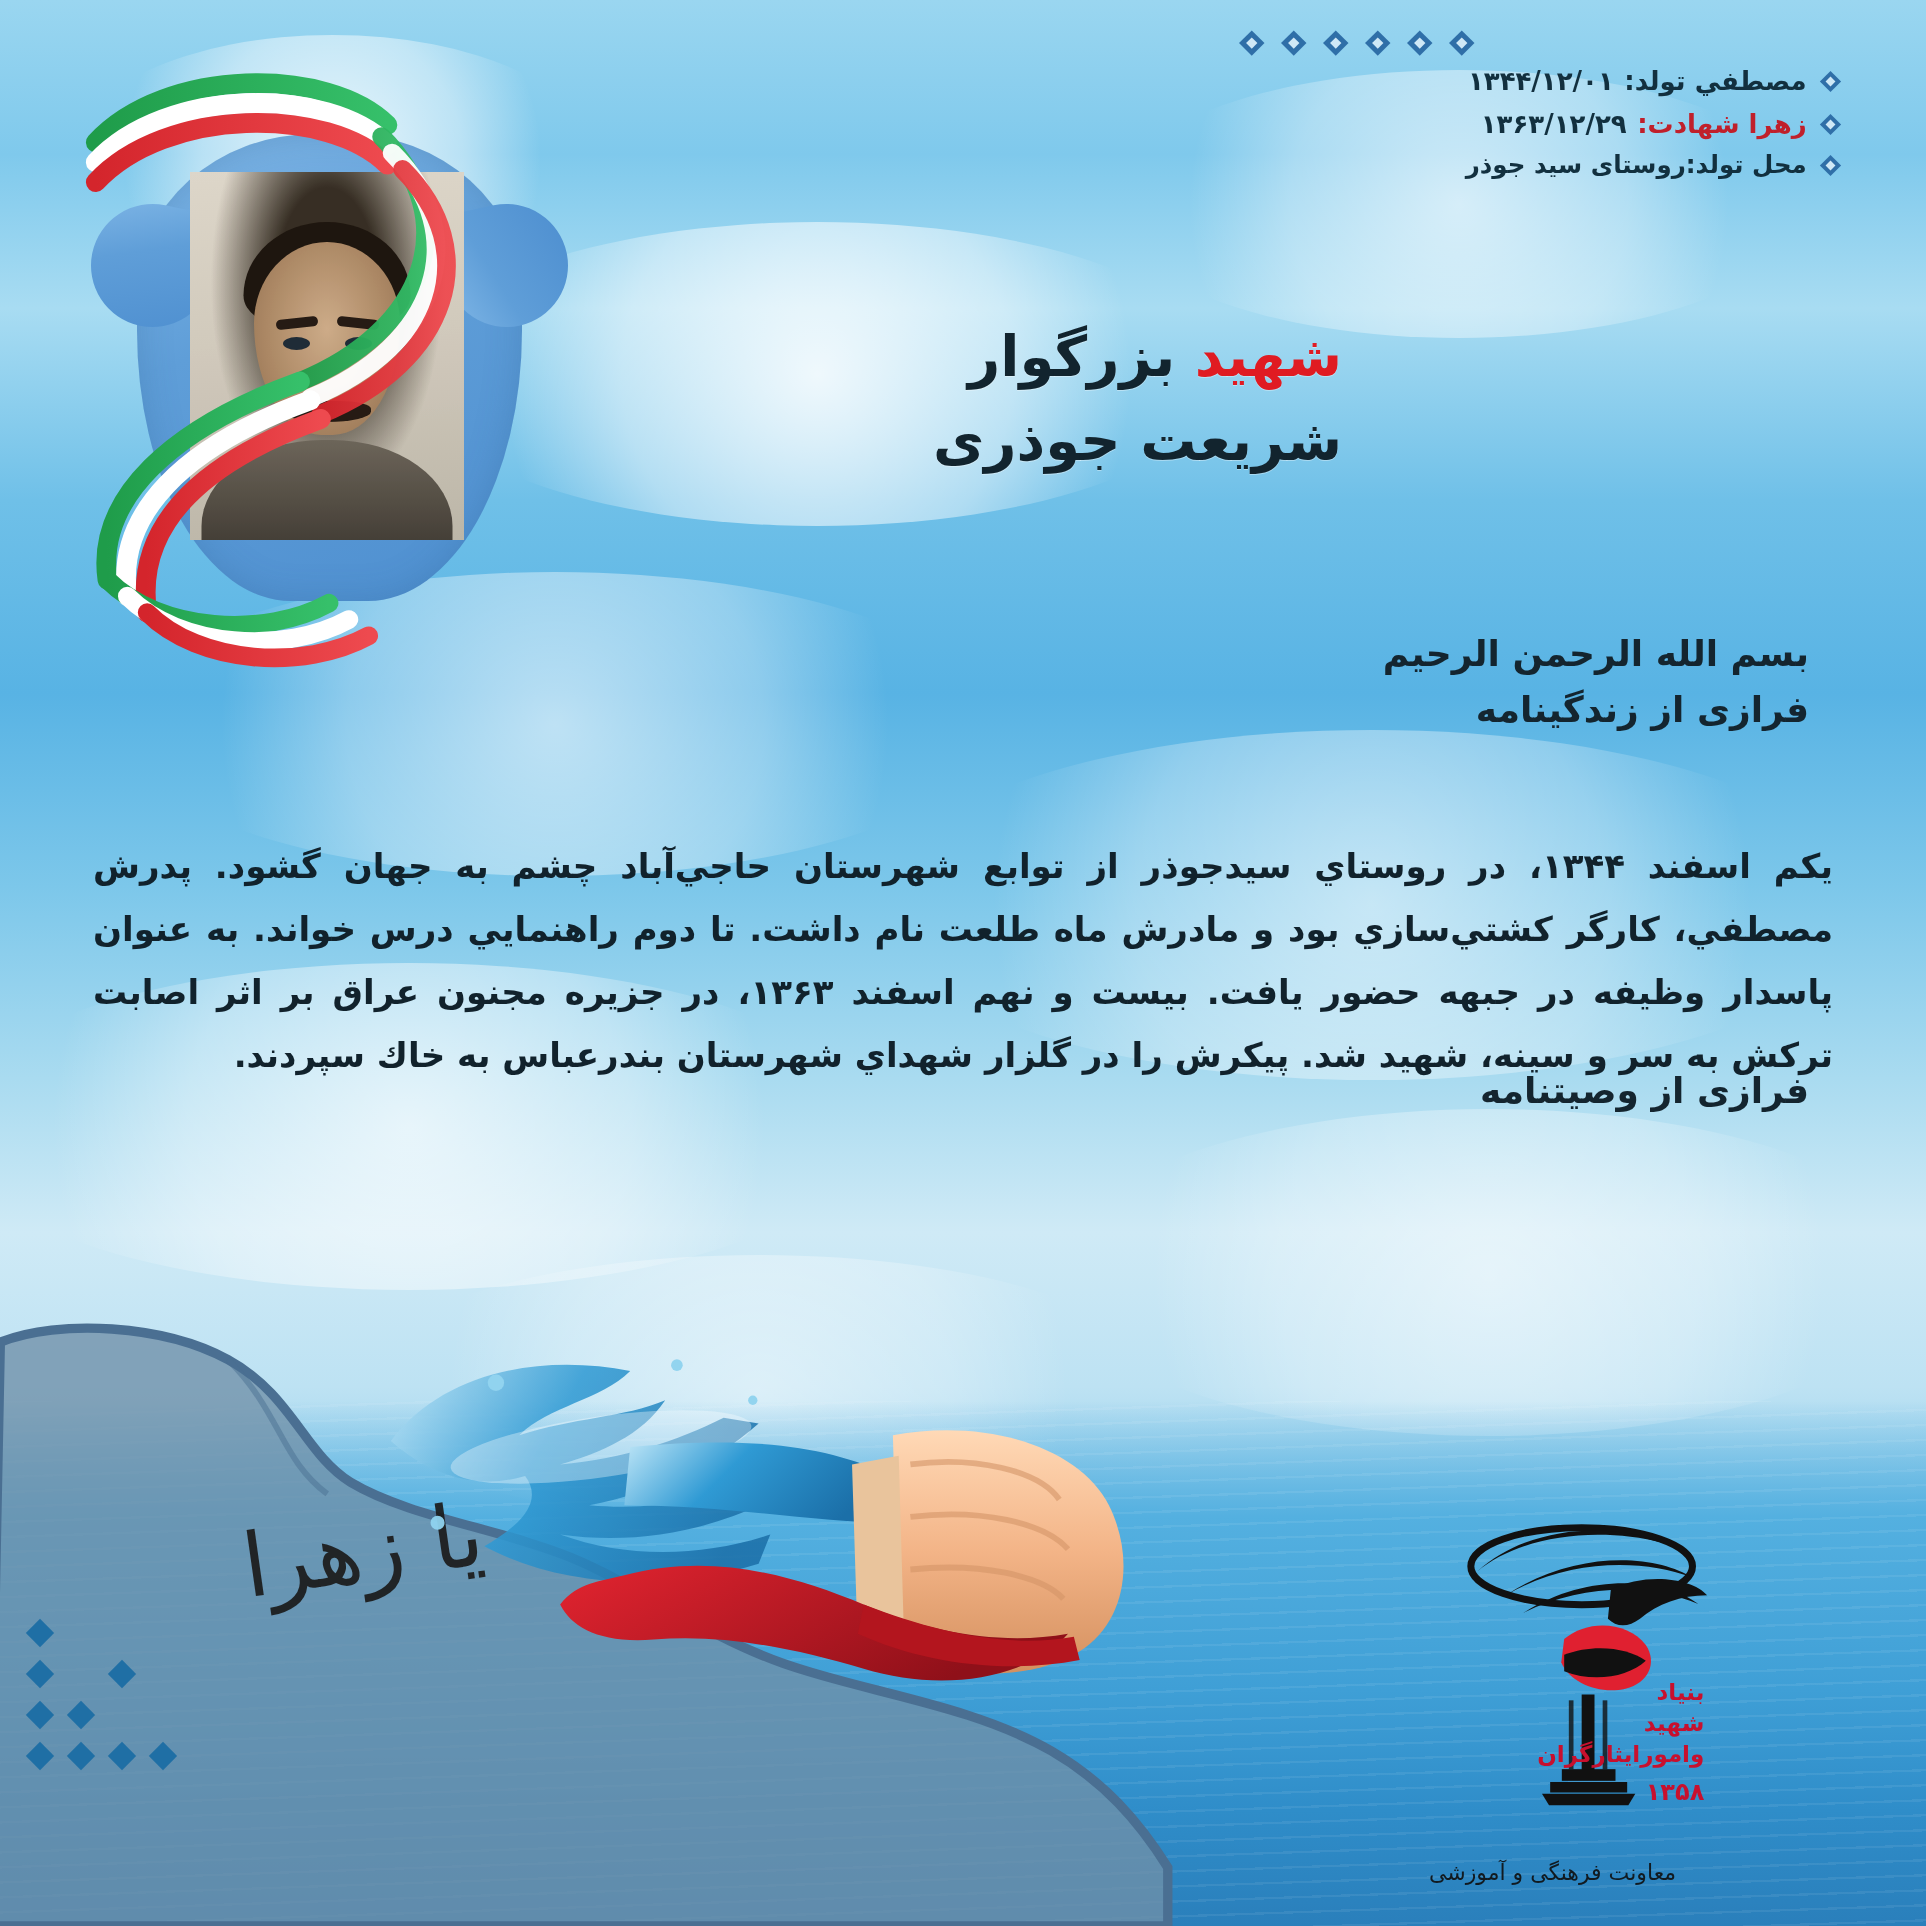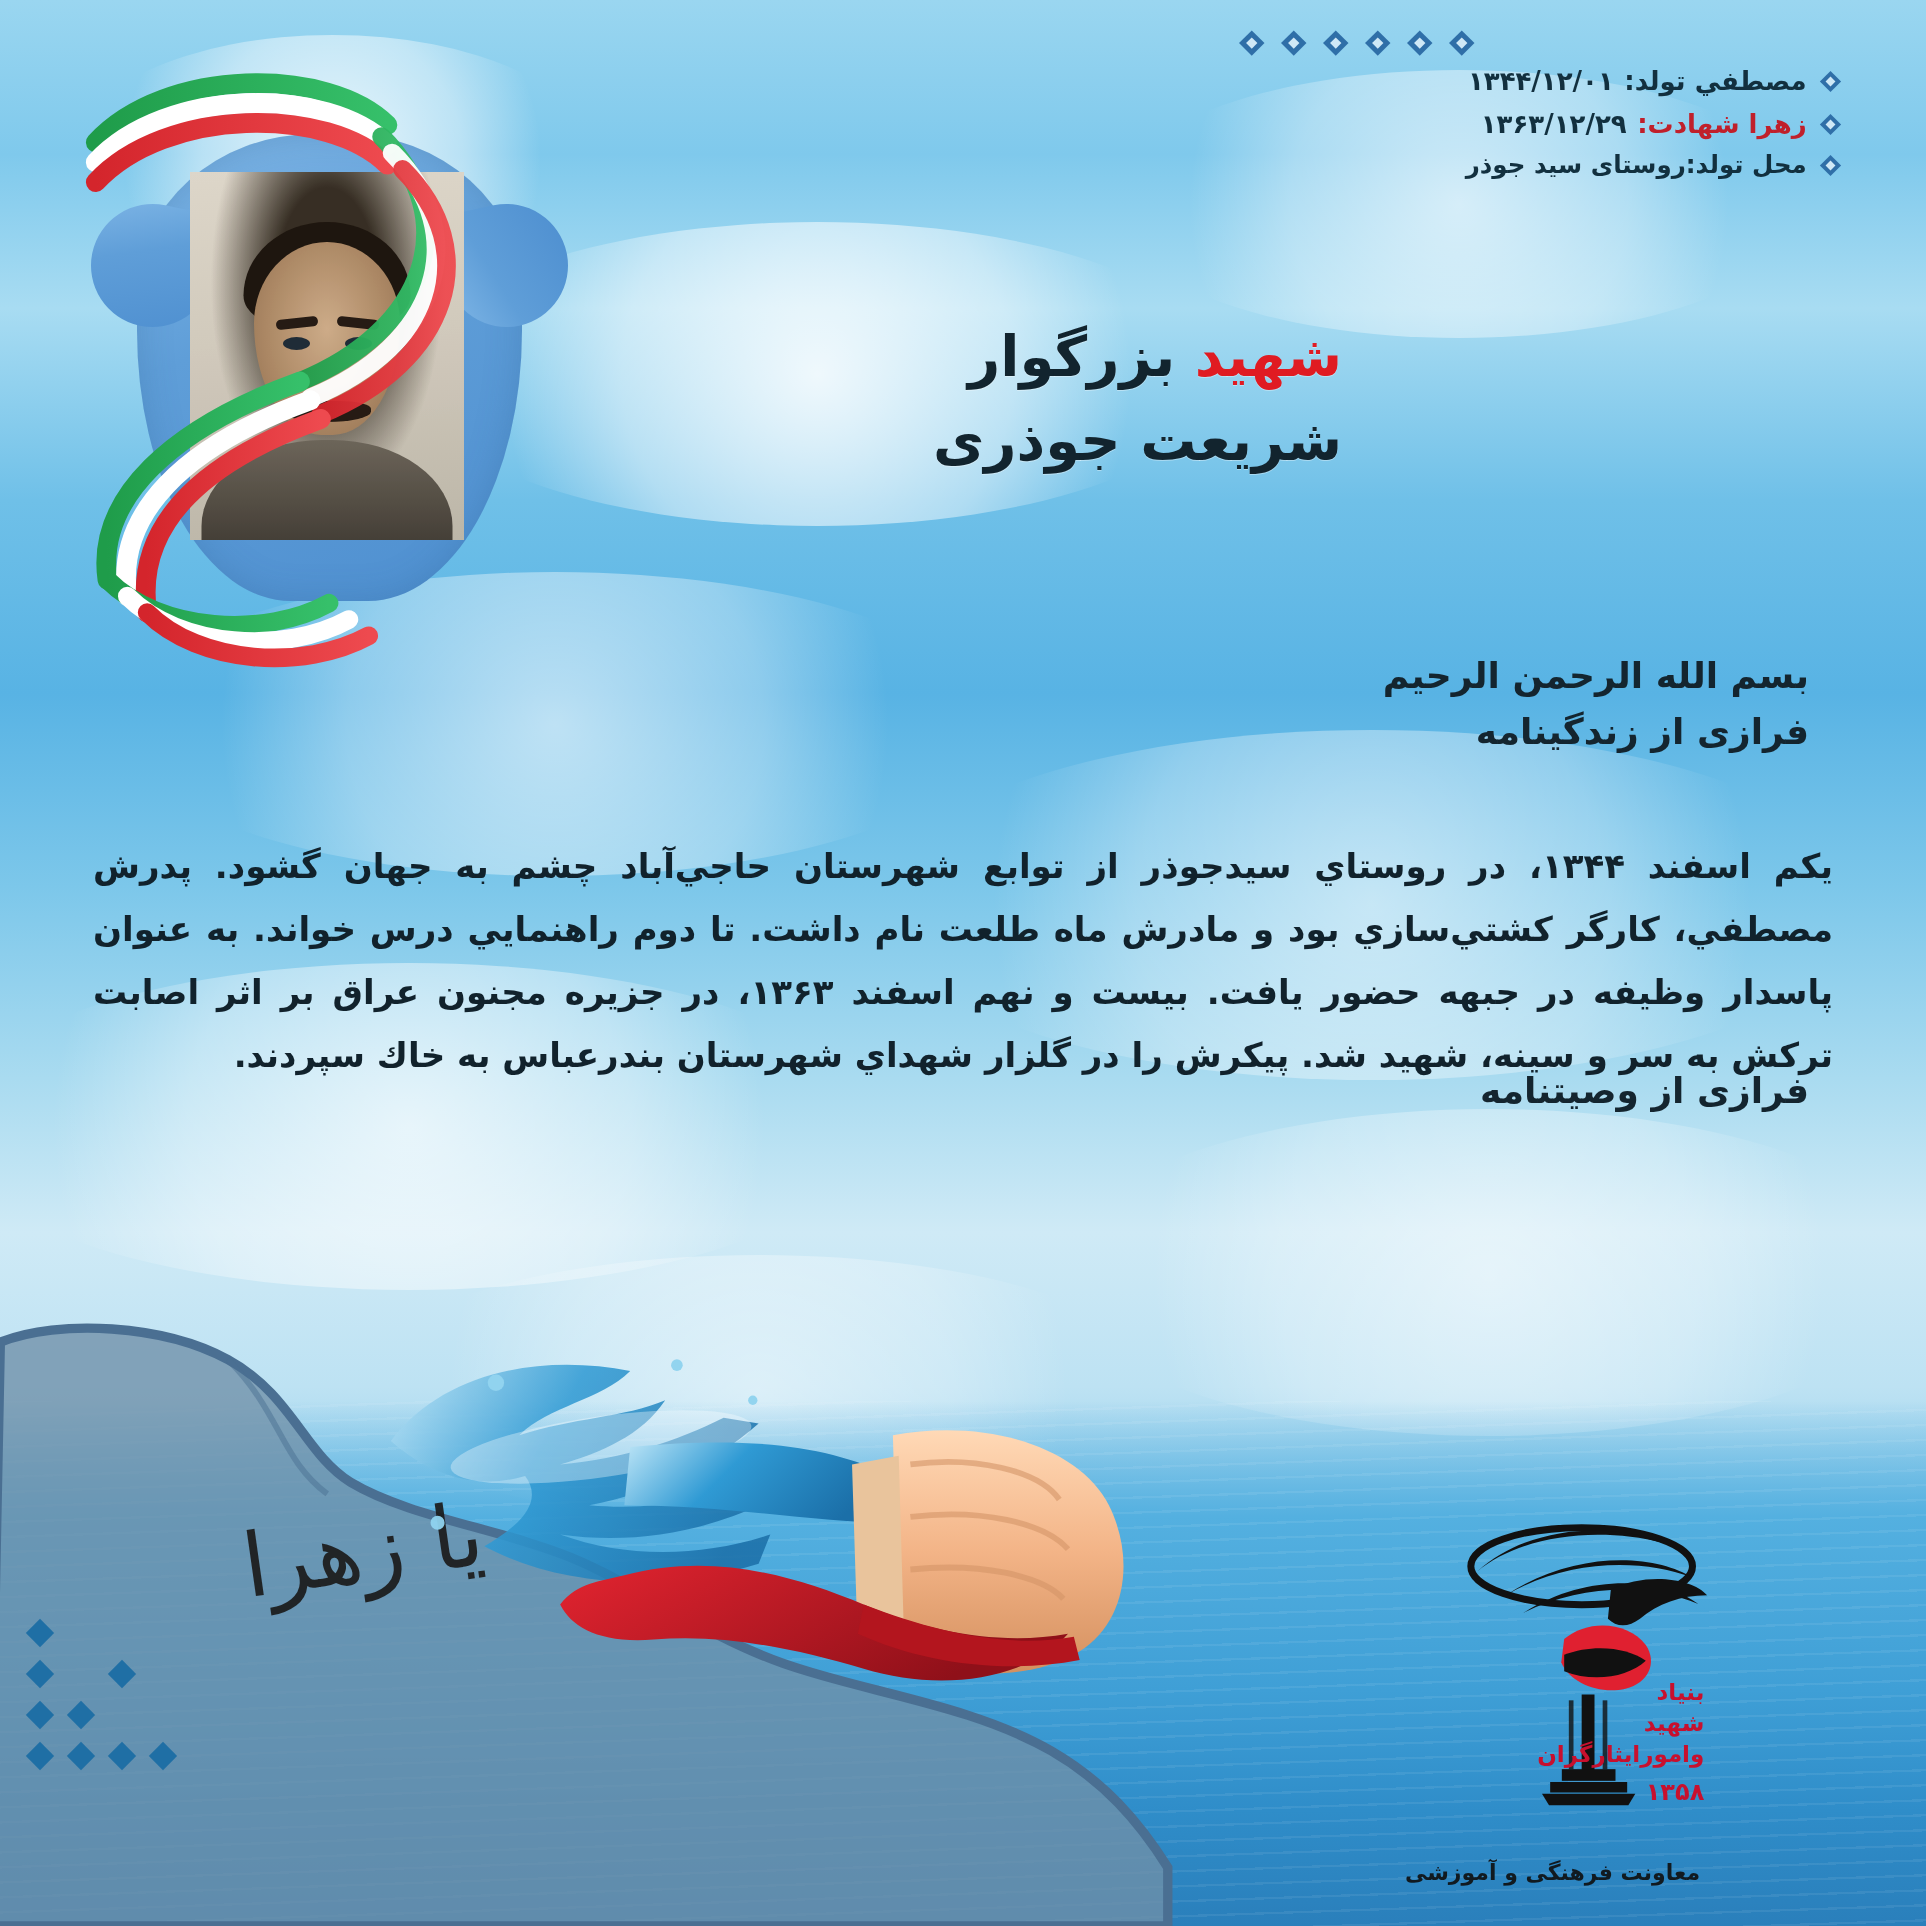--- a/index.html
+++ b/index.html
@@ -216,21 +216,21 @@
     font-size: 56px;
     font-weight: 700;
     line-height: 1.5;
     text-shadow: 0 1.2px 0 rgba(255,255,255,0.35);
   }
   .headline .red { color: #e01b22; }
 
   
   .bismillah {
     position: absolute;
-    top: 648px;
+    top: 626px;
     right: 117px;
     width: 1342px;
     text-align: right;
     direction: rtl;
     font-size: 36px;
     font-weight: 700;
     color: #14252f;
     line-height: 1.55;
   }
   .bio {
@@ -357,21 +357,21 @@
   }
   .org-line1 {
     color: #111a20;
     font-size: 27px;
     font-weight: 700;
     margin-top: 10.5px;
   }
   .org-line2 {
     color: #111a20;
     font-size: 22px;
-    font-weight: 700;
+    font-weight: 400;
     margin-top: 8.2px;
   }
 </style>
 </head>
 <body>
 
 <div class="poster">
 
   <div class="cloud c1"></div>
   <div class="cloud c2"></div>

